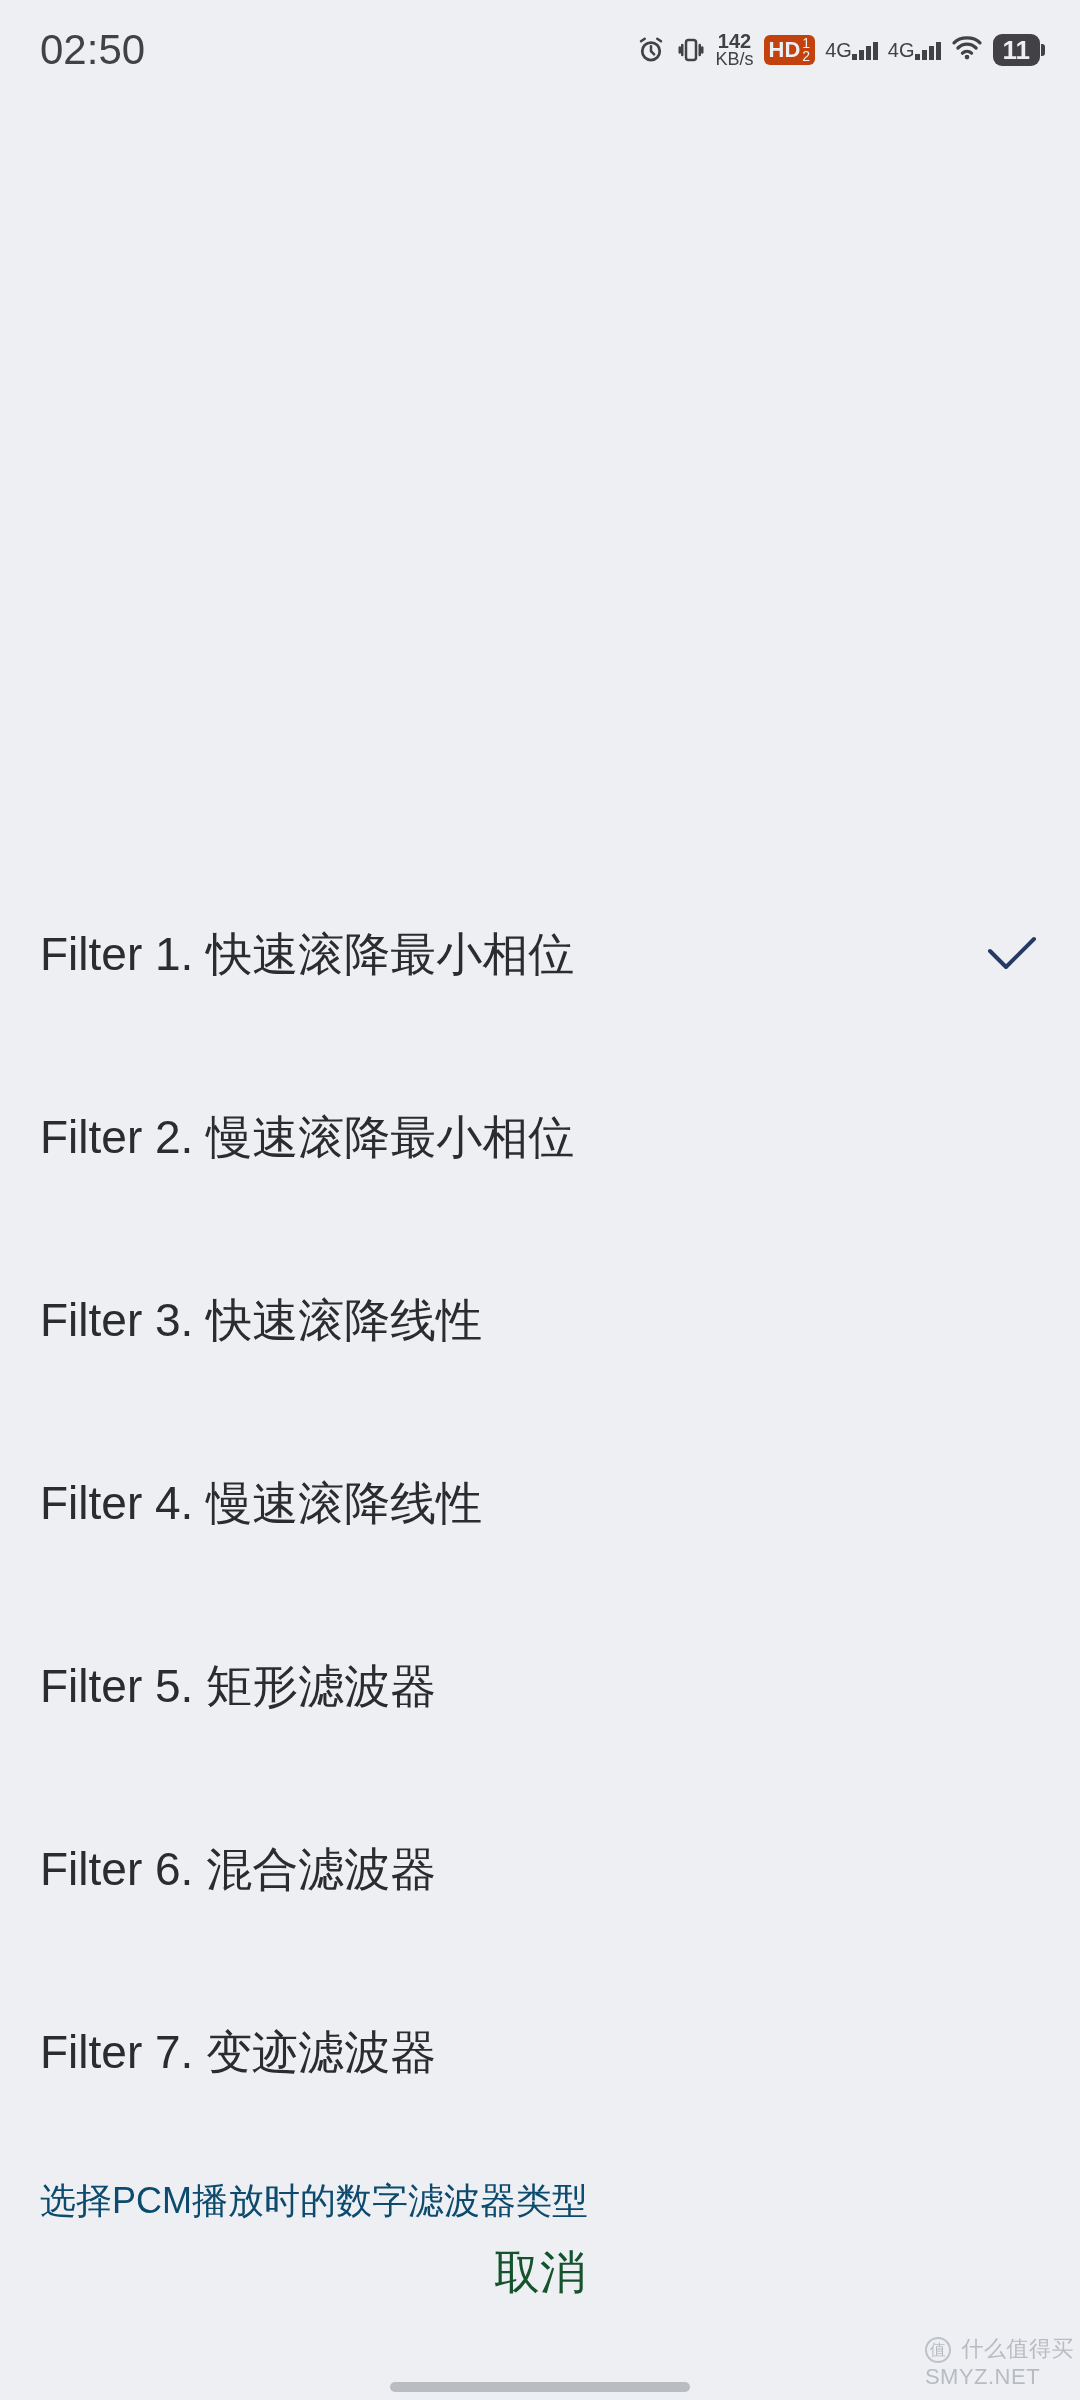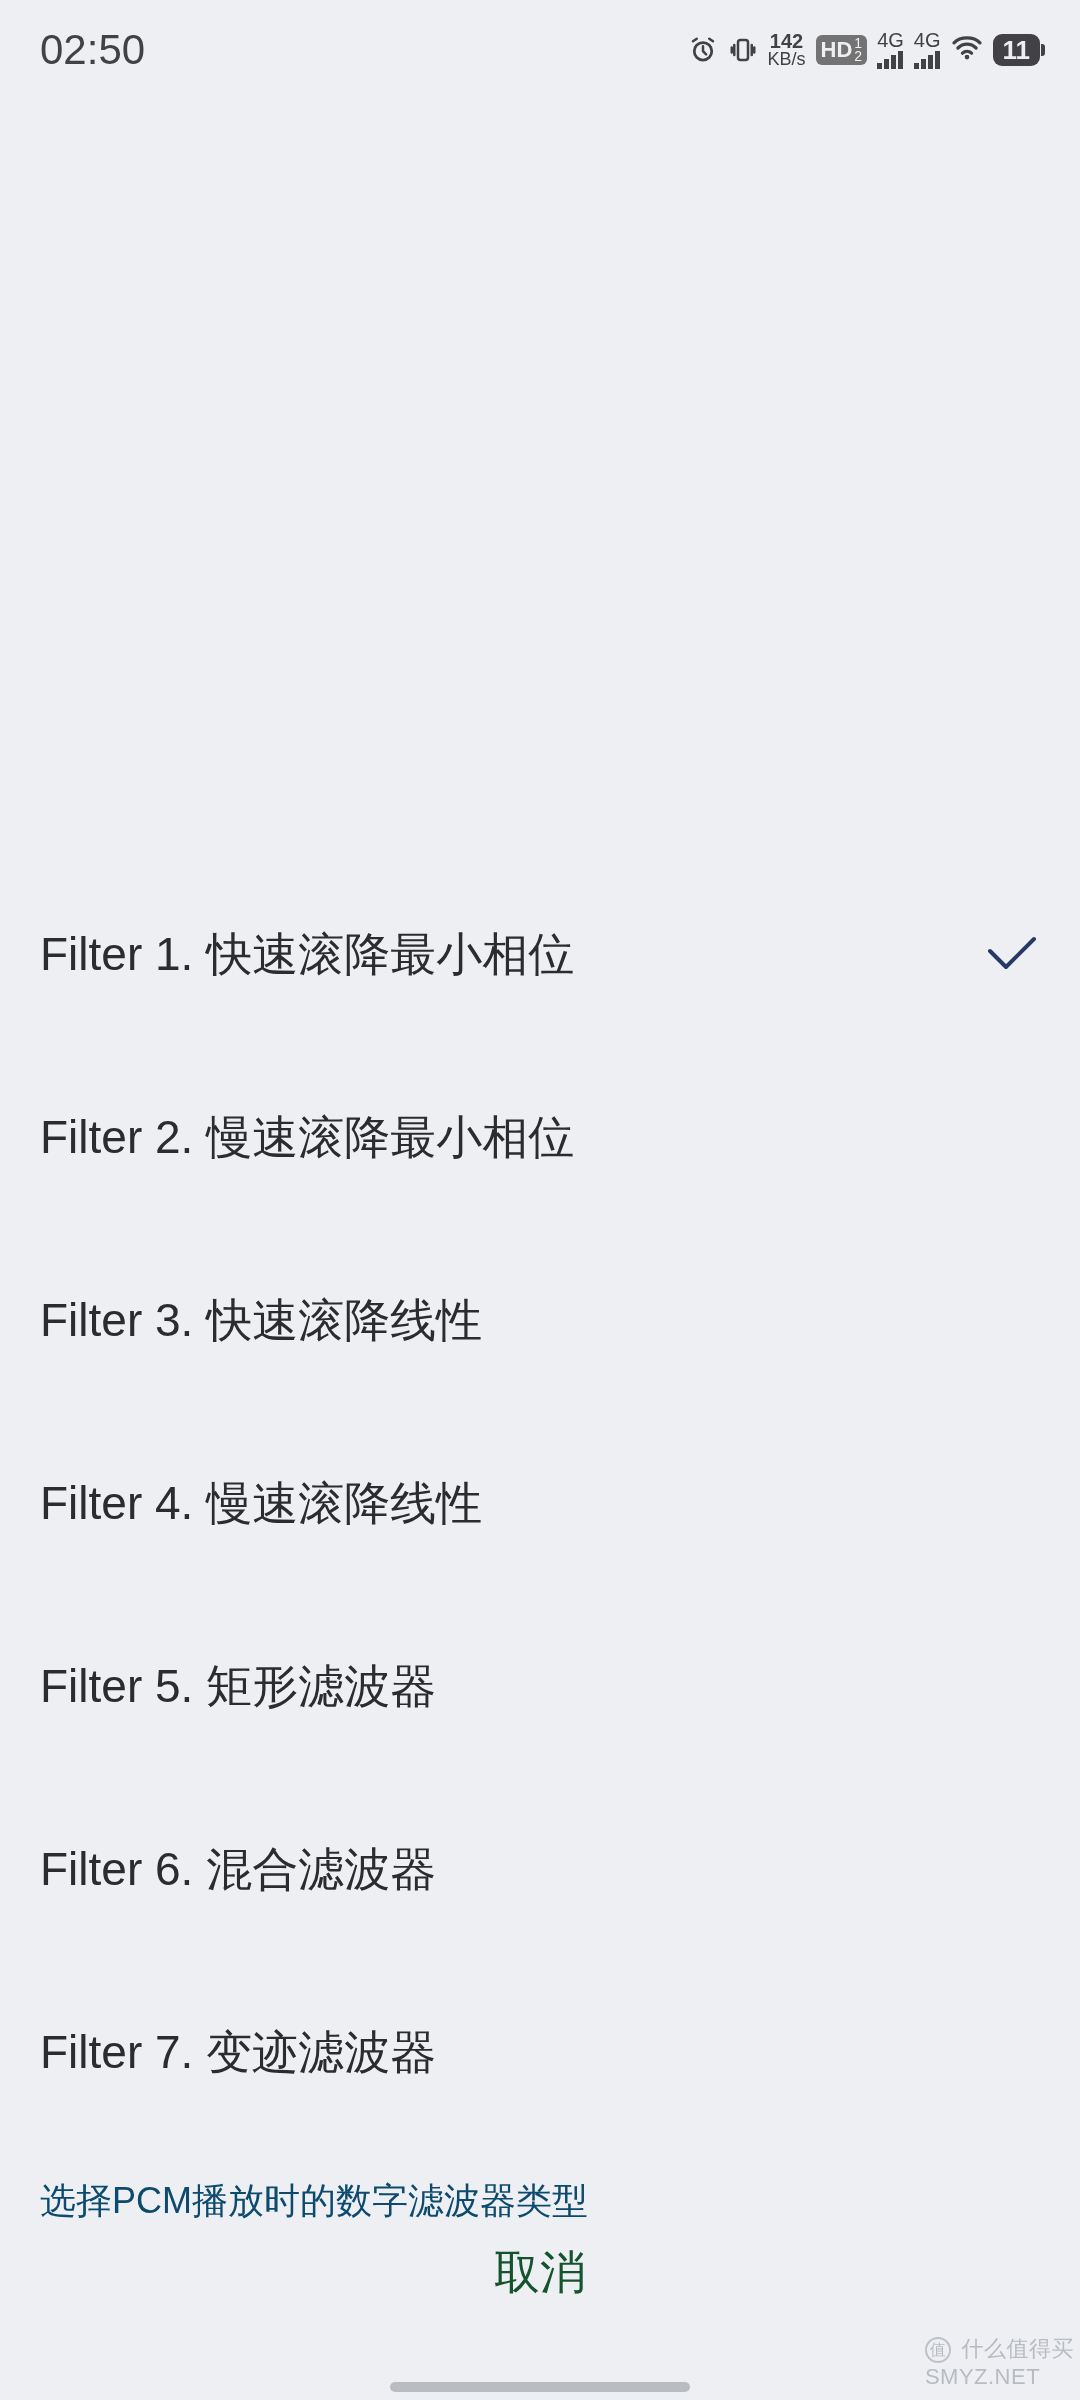--- a/index.html
+++ b/index.html
@@ -49,41 +49,41 @@
       line-height: 0.95;
       font-size: 20px;
       font-weight: 600;
       color: #414146;
     }
     .net-speed .unit {
       font-size: 18px;
       font-weight: 500;
     }
     .hd-badge {
-      background: #737373;
+      background: #c2410c;
       color: #edeff3;
       border-radius: 6px;
       padding: 2px 5px;
       font-size: 22px;
       font-weight: 700;
       display: flex;
       align-items: center;
       line-height: 1;
     }
     .hd-sims {
       display: flex;
       flex-direction: column;
       font-size: 14px;
       line-height: 0.9;
       margin-left: 2px;
       font-weight: 500;
     }
     .signal-block {
       display: flex;
-      flex-direction: column;
+      flex-direction: row;
       align-items: center;
       line-height: 0.9;
     }
     .signal-label {
       font-size: 20px;
       font-weight: 500;
     }
     .signal-bars {
       display: flex;
       align-items: flex-end;

